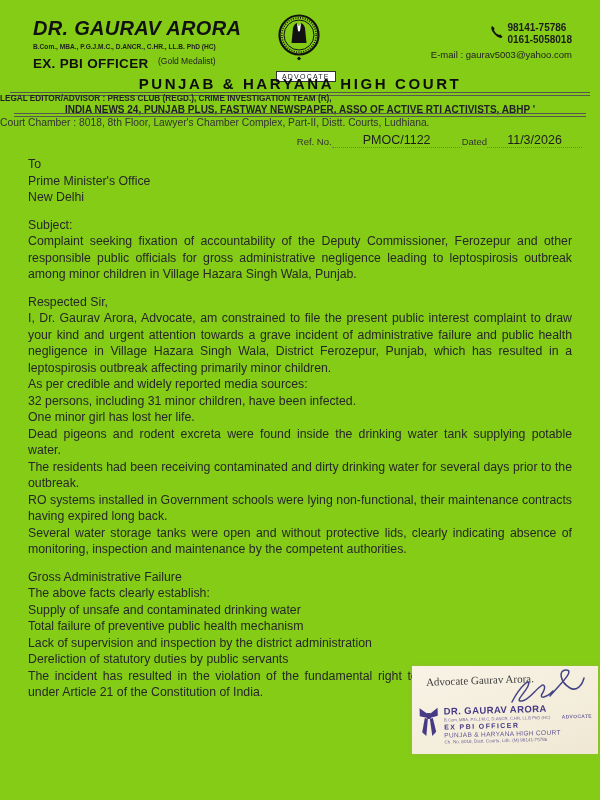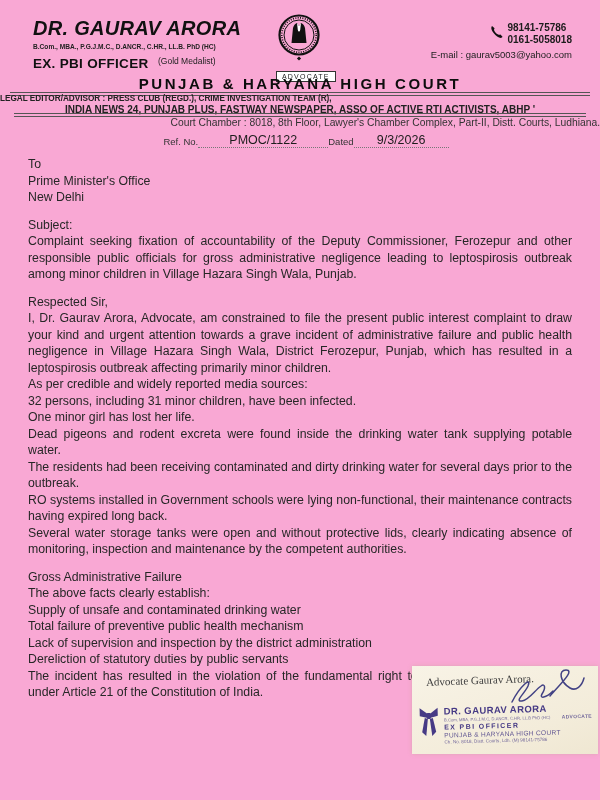--- a/index.html
+++ b/index.html
@@ -1,16 +1,16 @@
 <!DOCTYPE html>
 <html><head>
 <meta charset="utf-8">
 <style>
   html,body{margin:0;padding:0;background:#fff;}
-  .page{position:relative;width:600px;height:800px;background:#f9a8d4;overflow:hidden;
+  .page{position:relative;width:600px;height:800px;background:#84cc16;overflow:hidden;
         font-family:"Liberation Sans","DejaVu Sans",sans-serif;color:#262626;}
   
   .header{position:absolute;top:0;left:0;width:600px;height:156px;}
   .id-block{position:absolute;left:33px;top:17px;width:230px;}
   .lh-name{font-size:20px;font-weight:bold;font-style:italic;color:#111;letter-spacing:.3px;white-space:nowrap;}
   .lh-creds{font-size:6.6px;font-weight:600;color:#222;margin-top:3px;white-space:nowrap;}
   .lh-exrow{margin-top:4px;white-space:nowrap;}
   .lh-ex{font-size:13.5px;font-weight:bold;color:#111;letter-spacing:.3px;display:inline-block;text-align:right;}
   .lh-gold{font-size:8.5px;color:#222;display:inline-block;margin-left:5px;position:relative;top:-4px;}
   .logo{position:absolute;left:276px;top:14px;width:46px;text-align:center;}
@@ -20,22 +20,22 @@
   .phone-row{display:flex;align-items:center;justify-content:flex-end;gap:4px;}
   .phone-nums{font-size:10px;font-weight:600;color:#1c1c1c;line-height:12px;text-align:left;}
   .email{font-size:9.5px;color:#222;margin-top:3px;}
   .court-title{position:absolute;top:75px;left:0;width:600px;text-align:center;
                font-size:15px;font-weight:bold;letter-spacing:2.6px;color:#0d0d0d;}
   .rule{position:absolute;left:10px;right:10px;height:2px;border-top:1px solid #555;border-bottom:1px solid #555;}
   .rule1{top:92px;}
   .rule2{top:113px;left:14px;right:14px;}
   .legal1{position:absolute;top:94px;left:0;width:600px;text-align:left;font-size:8.2px;font-weight:bold;color:#222;}
   .legal2{position:absolute;top:104px;left:0;width:600px;text-align:center;font-size:10px;font-weight:bold;color:#222;}
-  .chamber{position:absolute;top:117px;left:0;width:600px;text-align:right;font-size:10.3px;color:#333;}
-  .refrow{position:absolute;top:136px;left:30px;right:18px;display:flex;justify-content:center;
+  .chamber{position:absolute;top:117px;left:0;width:600px;text-align:left;font-size:10.3px;color:#333;}
+  .refrow{position:absolute;top:136px;left:30px;right:18px;display:flex;justify-content:flex-end;
           font-size:9.5px;color:#333;align-items:flex-end;}
   .dots{display:inline-block;border-bottom:1.6px dotted #777;text-align:center;line-height:10px;}
   .dots .val{font-size:12.5px;color:#1d1d1d;position:relative;top:-1px;font-weight:500;}
   .w-ref{width:130px;}
   .w-date{width:95px;}
   
   .body{position:absolute;top:156px;left:28px;width:544px;font-size:12.3px;line-height:16.5px;color:#272727;}
   .body p{margin:0;}
   .just{text-align:justify;}
   .mb{margin-bottom:11px;}
@@ -109,21 +109,21 @@
     <div class="legal1">LEGAL EDITOR/ADVISOR : PRESS CLUB (REGD.), CRIME INVESTIGATION TEAM (R),</div>
     <div class="legal2">INDIA NEWS 24, PUNJAB PLUS, FASTWAY NEWSPAPER, ASSO OF ACTIVE RTI ACTIVISTS, ABHP '</div>
     <div class="rule rule2"></div>
     <div class="chamber">Court Chamber :  8018, 8th Floor, Lawyer's Chamber Complex, Part-II, Distt. Courts, Ludhiana.</div>
 
     <div class="refrow">
       <span>
         <span>Ref. No.</span><span class="dots w-ref"><span class="val">PMOC/1122</span></span>
       </span>
       <span>
-        <span>Dated</span><span class="dots w-date"><span class="val">9/3/2026</span></span>
+        <span>Dated</span><span class="dots w-date"><span class="val">11/3/2026</span></span>
       </span>
     </div>
   </div>
 
   <div class="body">
 
     <div class="mb">
       <p>To</p>
       <p>Prime Minister's Office</p>
       <p>New Delhi</p>

